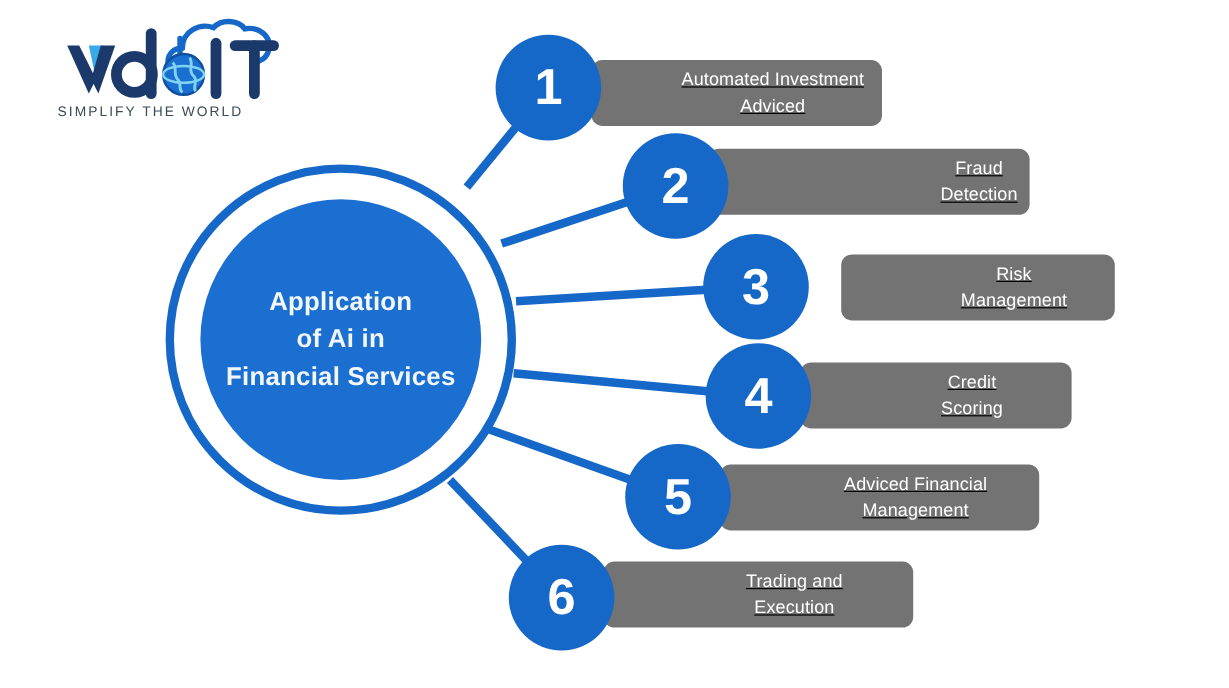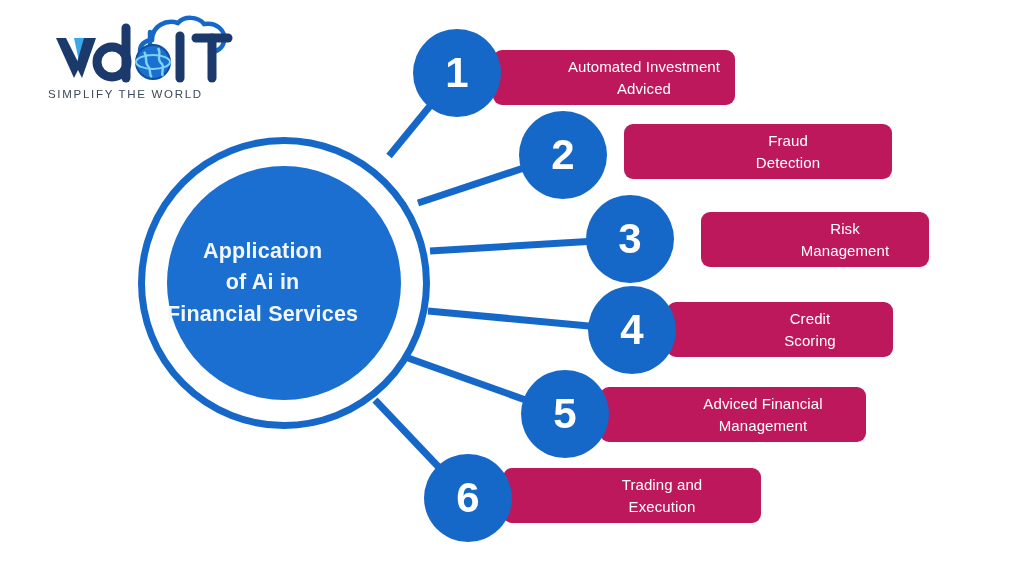--- a/index.html
+++ b/index.html
@@ -67,20 +67,21 @@
   #hub-disc {
     position: absolute;
     left: 29px;
     top: 29px;
     width: 234px;
     height: 234px;
     border-radius: 50%;
     background: #1a6fd0;
     display: flex;
     align-items: center;
+    justify-content: center;
   }
   #hub-title {
     color: #f2f7fd;
     font-size: 21.5px;
     font-weight: bold;
     line-height: 1.45;
     text-align: center;
     letter-spacing: 0.2px;
     white-space: pre-line;
   }
@@ -92,28 +93,29 @@
     top: 0;
     width: 1024px;
     height: 573px;
     pointer-events: none;
   }
 
   
   .item-bar {
     position: absolute;
     height: 55px;
-    background: #be185d;
+    background: #737373;
     border-radius: 9px;
     display: flex;
     align-items: center;
     justify-content: center;
     box-sizing: border-box;
     padding-left: 70px;
     padding-right: 10px;
+    text-decoration: underline;
   }
   .item-bar-label {
     color: #ffffff;
     font-size: 15px;
     line-height: 1.42;
     text-align: center;
     white-space: pre-line;
     letter-spacing: 0.1px;
   }
   .item-badge {
@@ -188,21 +190,21 @@
   </div>
 
   <div class="item-bar" style="left:493px; top:50px; width:242px;">
     <span class="item-bar-label">Automated Investment
 Adviced</span>
   </div>
   <div class="item-badge" style="left:413px; top:29px;">
     <span class="item-badge-number">1</span>
   </div>
 
-  <div class="item-bar" style="left:624px; top:124px; width:268px;">
+  <div class="item-bar" style="left:590px; top:124px; width:268px;justify-content:flex-end;">
     <span class="item-bar-label">Fraud
 Detection</span>
   </div>
   <div class="item-badge" style="left:519px; top:111px;">
     <span class="item-badge-number">2</span>
   </div>
 
   <div class="item-bar" style="left:701px; top:212px; width:228px;">
     <span class="item-bar-label">Risk
 Management</span>

